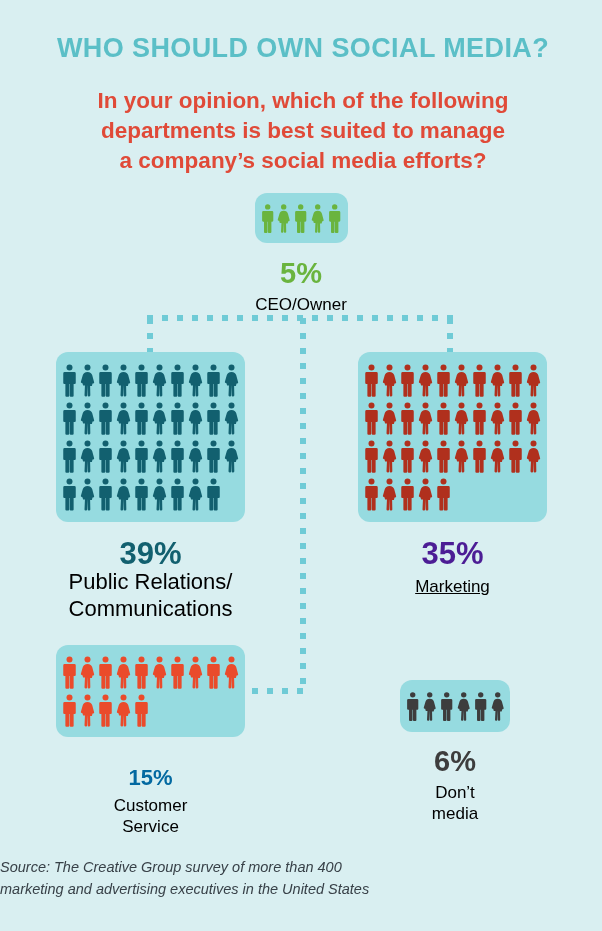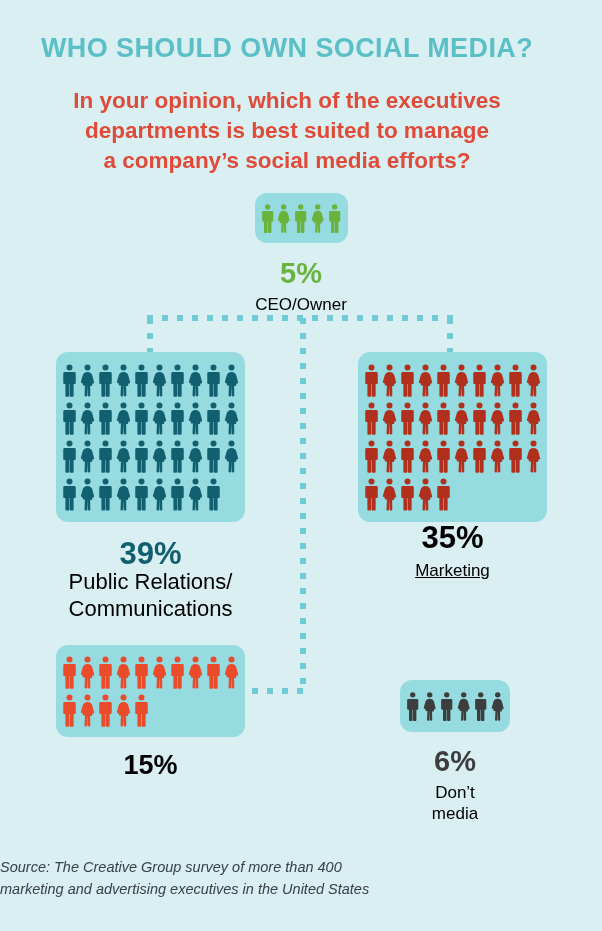--- a/index.html
+++ b/index.html
@@ -11,21 +11,21 @@
     height: 931px;
     background: #d9eff1;
     font-family: "Liberation Sans", sans-serif;
     position: relative;
     overflow: hidden;
   }
 
   
   #header {
     position: absolute;
-    top: 0; left: 0;
+    top: 0; left: 16px;
     width: 574px;
   }
   #main-title {
     margin: 0;
     padding-top: 33px;
     text-align: center;
     font-size: 27px;
     font-weight: bold;
     letter-spacing: 0.4px;
     color: #5bbfc7;
@@ -99,30 +99,30 @@
   }
   #group-pr .pct { font-size: 31px; color: #12606f; margin-top: 16px; }
   #group-pr .glabel { font-size: 22px; }
 
   #group-mkt { left: 340px; top: 352px; width: 225px; }
   #group-mkt .icon-box {
     width: 189px; height: 170px;
     margin: 0 auto;
     padding: 8px 6px;
   }
-  #group-mkt .pct { font-size: 31px; color: #000000; }
+  #group-mkt .pct { font-size: 31px; color: #4c1d95; margin-top: 16px; }
   #group-mkt .glabel { font-size: 17px; margin-top: 8px; text-decoration: underline; }
 
   #group-cs { left: 38px; top: 645px; width: 225px; }
   #group-cs .icon-box {
     width: 189px; height: 92px;
     margin: 0 auto;
     padding: 6px 6px;
   }
-  #group-cs .pct { font-size: 27px; color: #000000; margin-top: 15px; }
+  #group-cs .pct { font-size: 22px; color: #0369a1; margin-top: 30px; }
   #group-cs .glabel { font-size: 17px; margin-top: 7px; }
 
   #group-dk { left: 375px; top: 680px; width: 160px; }
   #group-dk .icon-box {
     width: 110px; height: 52px;
     margin: 0 auto;
     padding: 0 6px;
   }
   #group-dk .pct { font-size: 29px; color: #3d3d3d; margin-top: 15px; }
   #group-dk .glabel { font-size: 17px; margin-top: 7px; }
@@ -139,21 +139,21 @@
     color: #384148;
   }
   #source .line { display: block; }
 </style>
 </head>
 <body>
 
 <div id="header">
   <h1 id="main-title">WHO SHOULD OWN SOCIAL MEDIA?</h1>
   <div id="subtitle">
-    <span class="line">In your opinion, which of the executives</span>
+    <span class="line">In your opinion, which of the following</span>
     <span class="line">departments is best suited to manage</span>
     <span class="line">a company’s social media efforts?</span>
   </div>
 </div>
 
 <svg id="connectors" viewBox="0 0 602 931">
   <g stroke="#6fcbd6" stroke-width="6" stroke-linecap="butt" fill="none" stroke-dasharray="6 9">
     <line x1="147" y1="318" x2="453" y2="318"></line>
     <line x1="150" y1="318" x2="150" y2="352"></line>
     <line x1="450" y1="318" x2="450" y2="352"></line>
@@ -585,20 +585,24 @@
           <circle cx="6" cy="2.6" r="2.4" fill="#ea4b2b"></circle>
           <path d="M6 6.1c2.2 0 3.3 1 3.8 2.6l1.5 5.6a.85.85 0 0 1-.65 1.05l-.6.12-.55 1.9H8.1l.15 7.5a.85.85 0 0 1-.85.88H7a.85.85 0 0 1-.85-.83L5.95 17h-.05l-.2 7.9a.85.85 0 0 1-.85.83h-.4a.85.85 0 0 1-.85-.88L3.95 17H2.5l-.55-1.9-.6-.12a.85.85 0 0 1-.65-1.05L2.2 8.7C2.7 7.1 3.8 6.1 6 6.1z" fill="#ea4b2b"></path>
         </svg>
         <svg class="fig" width="15" height="33" viewBox="0 0 12 26">
           <circle cx="6" cy="2.6" r="2.4" fill="#ea4b2b"></circle>
           <path d="M2.1 6.2h7.8a1.1 1.1 0 0 1 1.1 1.1v7.6a.9.9 0 0 1-.9.9h-.8v9.3a.8.8 0 0 1-.8.8H7a.8.8 0 0 1-.8-.8v-9.3H5.8v9.3a.8.8 0 0 1-.8.8H3.5a.8.8 0 0 1-.8-.8v-9.3h-.8a.9.9 0 0 1-.9-.9V7.3A1.1 1.1 0 0 1 2.1 6.2z" fill="#ea4b2b"></path>
         </svg>
       </div>
     </div>
   <div class="pct">15%</div>
+  <div class="glabel">
+    <span class="line">Customer</span>
+    <span class="line">Service</span>
+  </div>
 </div>
 
 <div class="group" id="group-dk">
   <div class="icon-box">
       <div class="icon-row" style="gap:3.5px;">
         <svg class="fig" width="14" height="31" viewBox="0 0 12 26">
           <circle cx="6" cy="2.6" r="2.4" fill="#3d3d3d"></circle>
           <path d="M2.1 6.2h7.8a1.1 1.1 0 0 1 1.1 1.1v7.6a.9.9 0 0 1-.9.9h-.8v9.3a.8.8 0 0 1-.8.8H7a.8.8 0 0 1-.8-.8v-9.3H5.8v9.3a.8.8 0 0 1-.8.8H3.5a.8.8 0 0 1-.8-.8v-9.3h-.8a.9.9 0 0 1-.9-.9V7.3A1.1 1.1 0 0 1 2.1 6.2z" fill="#3d3d3d"></path>
         </svg>
         <svg class="fig" width="14" height="31" viewBox="0 0 12 26">

